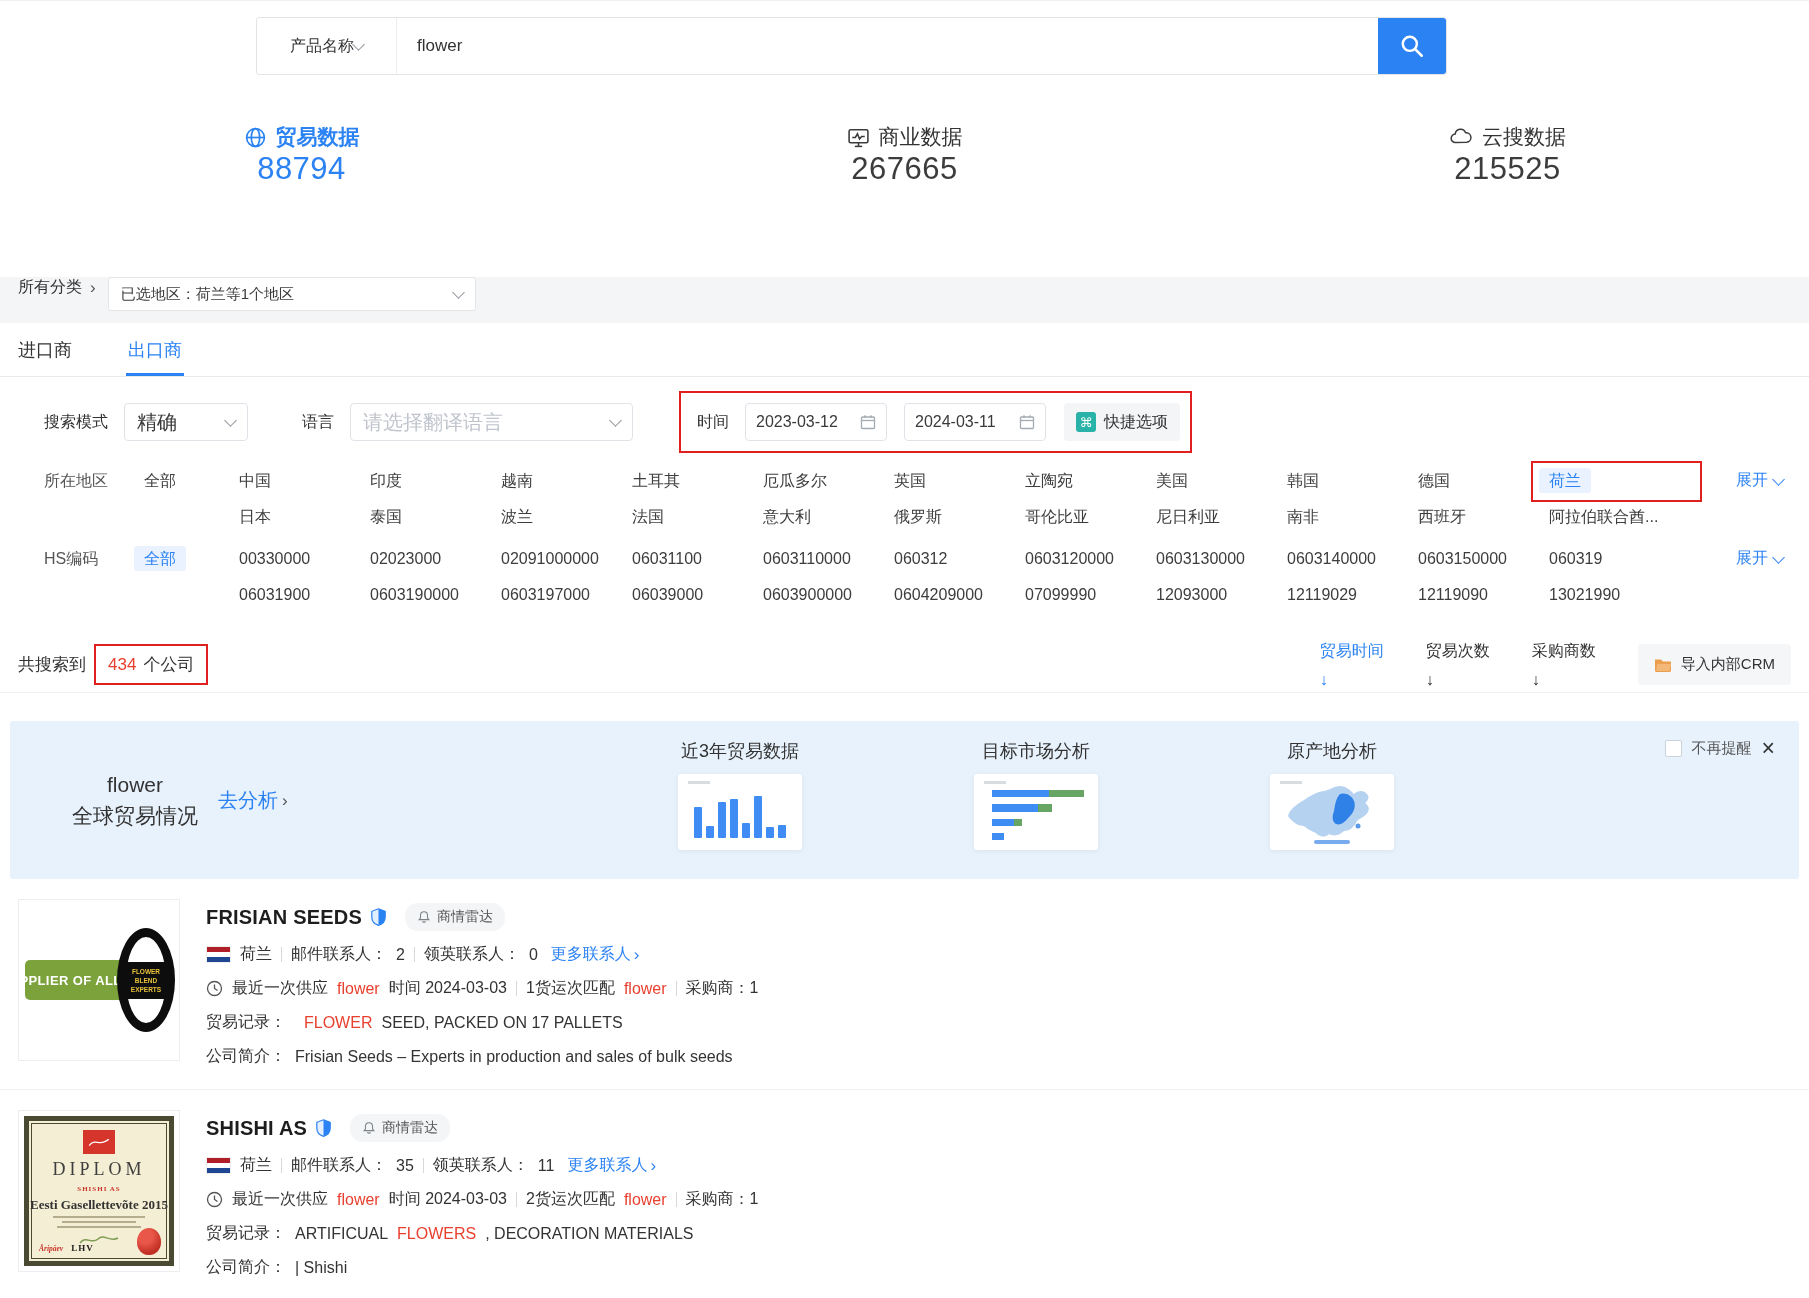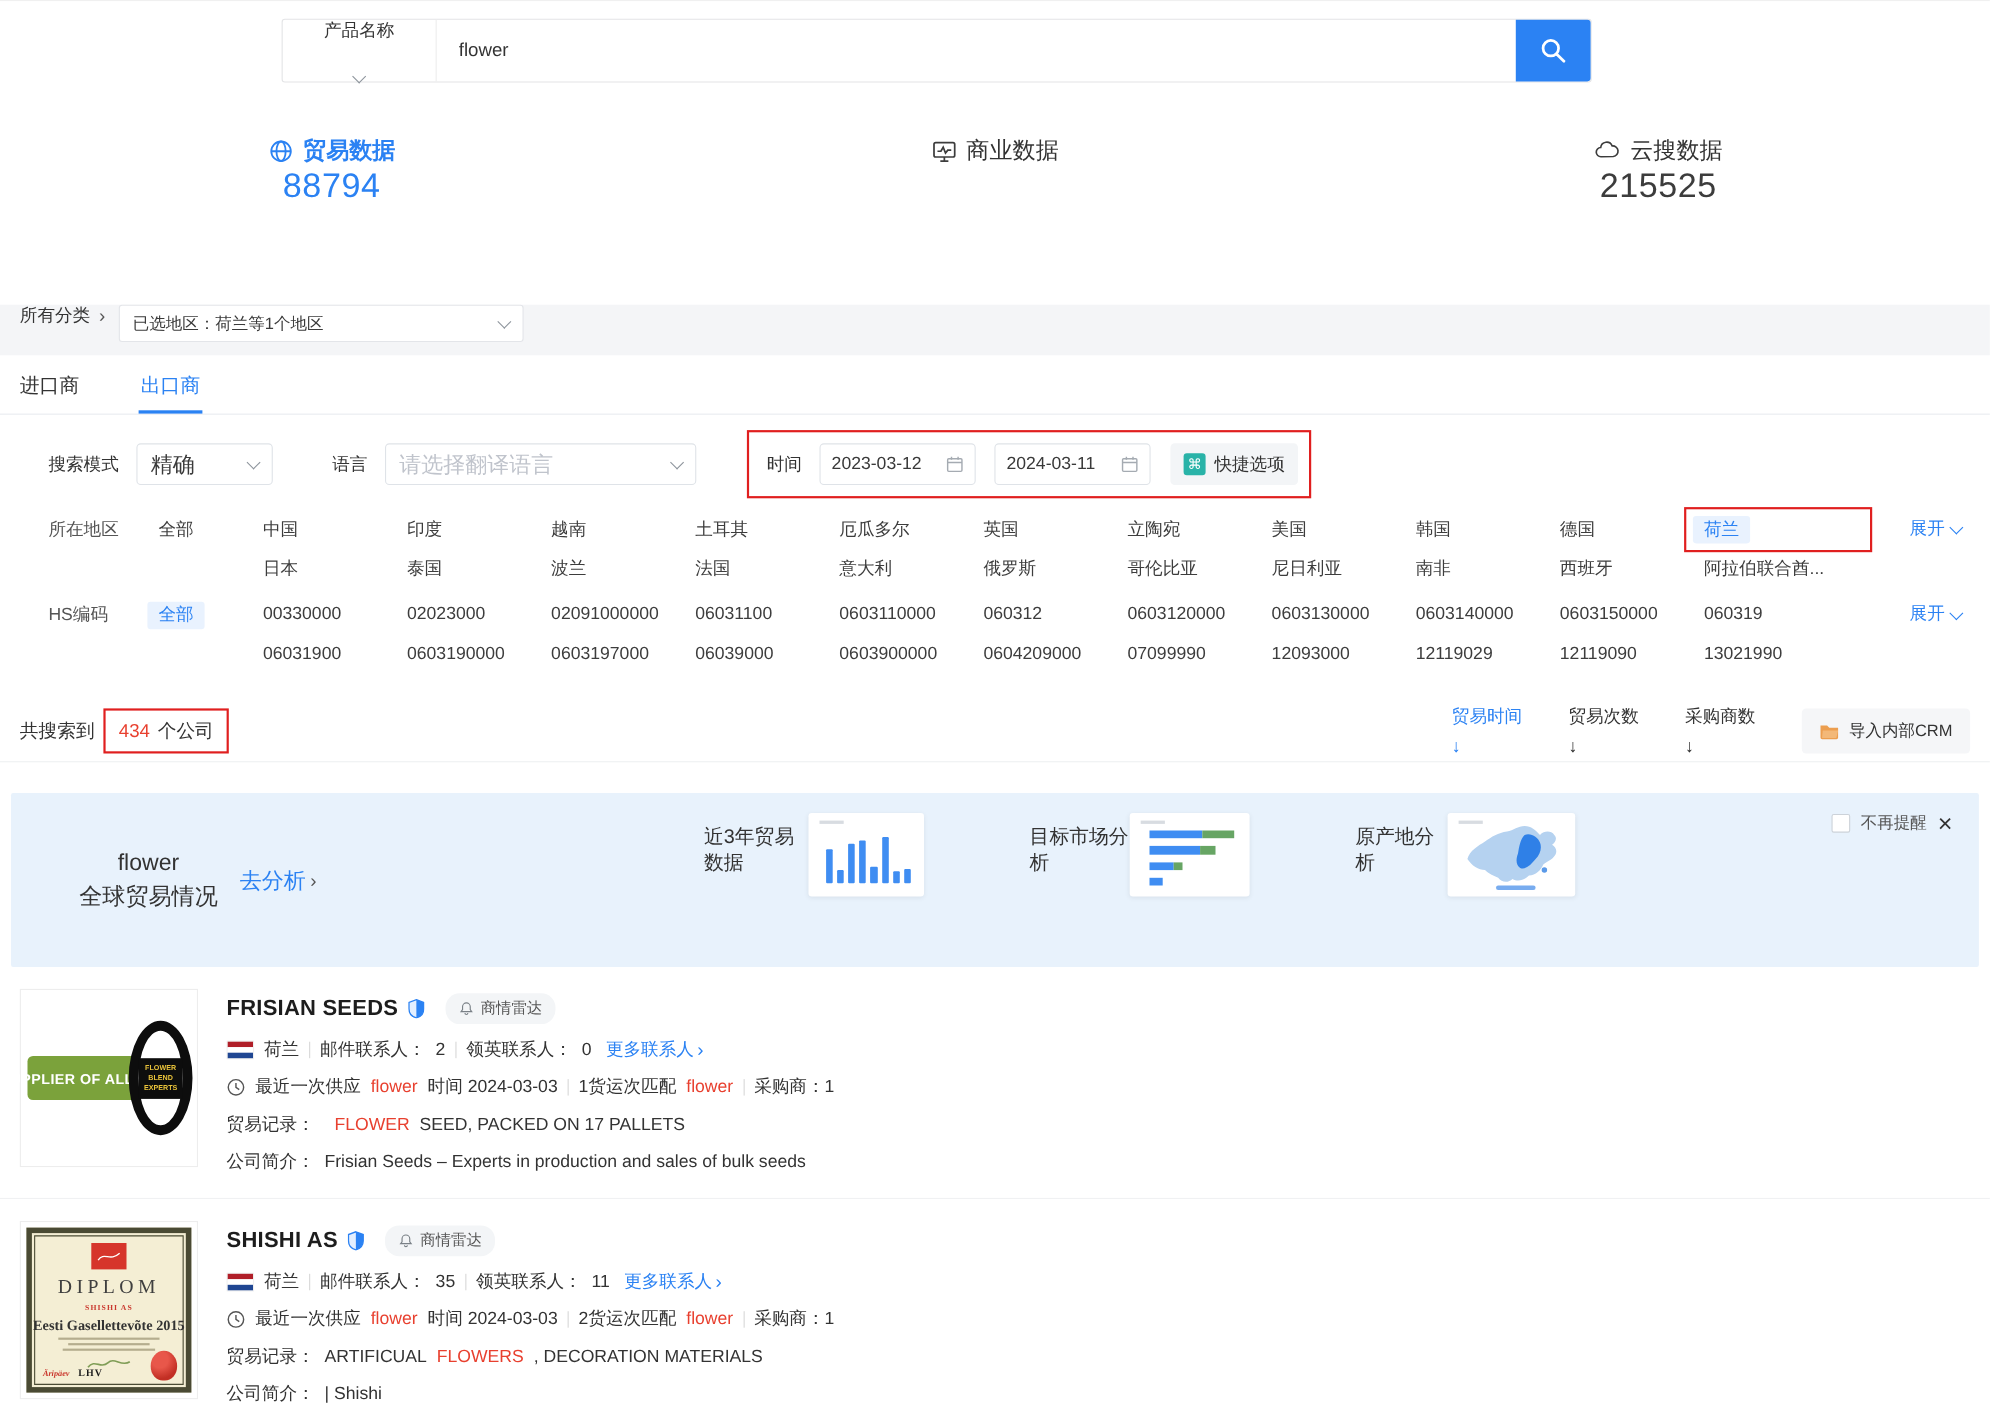--- a/index.html
+++ b/index.html
@@ -9,22 +9,22 @@
   *{box-sizing:border-box;}
   html,body{margin:0;padding:0;}
   body{width:1809px;height:1298px;overflow:hidden;background:#fff;
        font-family:"Liberation Sans","DejaVu Sans",sans-serif;color:#333;}
   .page{width:1809px;height:1298px;position:relative;border-top:1px solid #f0f0f0;}
 
   
   .topbar{padding-top:16px;height:90px;}
   .searchbar{margin-left:256px;width:1191px;height:58px;border:1px solid #e3e4e6;
              border-radius:3px;display:flex;align-items:stretch;background:#fff;}
-  .cat{width:140px;display:flex;align-items:center;justify-content:space-between;
-       padding:0 16px;border-right:1px solid #ededed;cursor:pointer;font-size:16px;color:#333;flex-direction:column;}
+  .cat{width:140px;display:flex;align-items:center;justify-content:center;
+       padding:0 16px;border-right:1px solid #ededed;cursor:pointer;font-size:16px;color:#333;}
   .query{flex:1;border:none;outline:none;padding:0 20px;font-size:17px;color:#333;
          font-family:inherit;background:transparent;}
   .sbtn{width:68px;border:none;background:var(--accent);border-radius:0 3px 3px 0;
         display:flex;align-items:center;justify-content:center;cursor:pointer;}
   .chev{width:9px;height:9px;border-right:1.6px solid #8d949c;border-bottom:1.6px solid #8d949c;
         transform:rotate(45deg);margin-top:-4px;display:inline-block;flex-shrink:0;}
   .chev.acc{border-color:var(--accent);}
 
   
   .stats{display:flex;margin-top:32px;height:112px;}
@@ -96,21 +96,21 @@
   .crm{display:flex;align-items:center;gap:9px;background:#f5f6f8;border:none;border-radius:4px;
        padding:11px 16px;font-size:15px;color:#333;cursor:pointer;font-family:inherit;}
 
   
   .banner{margin:28px 10px 0;background:var(--banner-bg);height:158px;position:relative;border-radius:2px;}
   .bleft{position:absolute;left:62px;top:50%;transform:translateY(-50%);display:flex;
          align-items:center;gap:20px;}
   .bkw{text-align:center;font-size:21px;color:#333;line-height:31px;}
   .banalyze{color:var(--accent);font-size:20px;display:flex;align-items:center;gap:4px;cursor:pointer;}
   .bcards{position:absolute;left:630px;top:18px;display:flex;gap:96px;}
-  .bcard{width:200px;display:flex;align-items:center;cursor:pointer;}
+  .bcard{width:200px;display:flex;flex-direction:column;align-items:center;cursor:pointer;}
   .btitle{font-size:18px;color:#333;margin-bottom:11px;}
   .thumb{width:124px;height:76px;background:#fff;border-radius:3px;position:relative;
          box-shadow:0 1px 5px rgba(0,0,0,.07);overflow:hidden;}
   .thumb::before{content:"";position:absolute;top:7px;left:10px;width:22px;height:3px;background:#d8dce1;}
   .t1{display:flex;align-items:flex-end;gap:4px;padding:14px 12px 12px 16px;}
   .mini-bar{width:8px;background:#3f8df2;border-radius:1px;}
   .t2{display:flex;flex-direction:column;gap:7px;justify-content:center;padding:16px 14px 10px 18px;}
   .mini-row{display:flex;height:8px;}
   .mini-row i{display:block;height:100%;}
   .mini-row .mb{background:#3f8df2;}
@@ -200,20 +200,21 @@
     <div class="stat">
       <div class="lbl">
         <svg width="23" height="23" viewBox="0 0 22 22" fill="none" stroke="#3c3c3c" stroke-width="1.5">
           <rect x="2" y="3.5" width="18" height="12.5" rx="1.5"></rect>
           <polyline points="5,11 8,11 10,7.5 12,12.5 14,10 17,10"></polyline>
           <line x1="7.5" y1="19.5" x2="14.5" y2="19.5"></line>
             <line x1="11" y1="16" x2="11" y2="19.5"></line>
         </svg>
         <span>商业数据</span>
       </div>
+      <div class="val">267665</div>
     </div>
     <div class="stat">
       <div class="lbl">
         <svg width="24" height="24" viewBox="0 0 24 24" fill="none" stroke="#3c3c3c" stroke-width="1.5">
           <path d="M6.5 17.5 a4.2 4.2 0 0 1 -0.3 -8.4 a5.4 5.4 0 0 1 10.4 -1.4 a4 4 0 0 1 1 9.6 z"></path>
         </svg>
         <span>云搜数据</span>
       </div>
       <div class="val">215525</div>
     </div>

